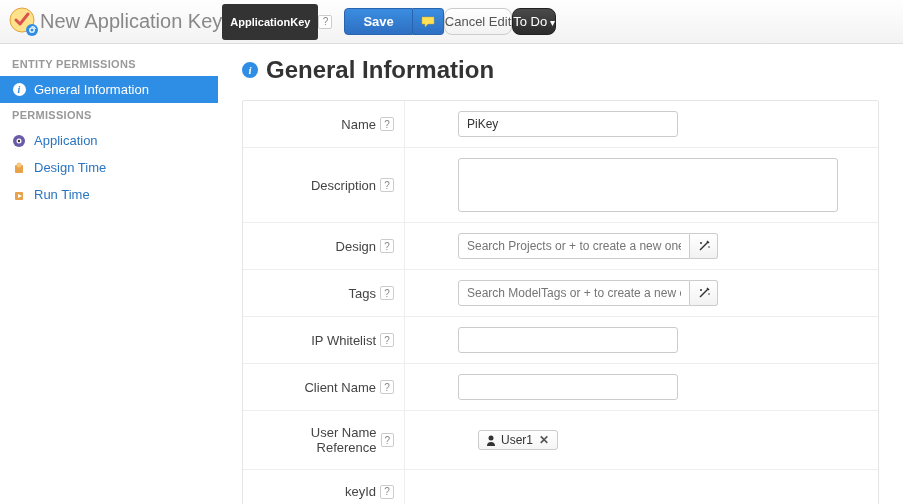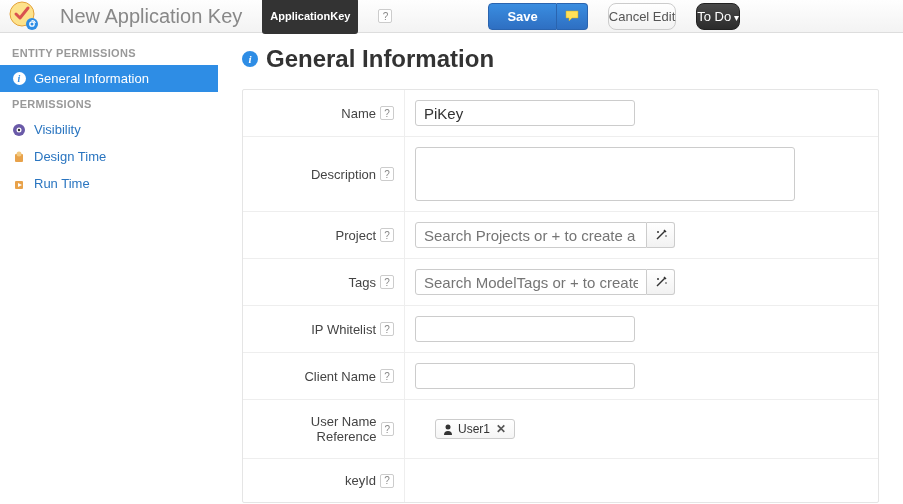--- a/index.html
+++ b/index.html
@@ -9,22 +9,22 @@
       color: #333;
       background: #fff;
       width: 903px;
     }
     .topbar {
       display: flex;
       align-items: center;
       padding: 4px 8px;
       border-bottom: 1px solid #ddd;
       background: linear-gradient(#fefefe, #f3f3f3);
-      gap: 20px;
-      height: 33px;
+      gap: 0;
+      height: 44px;
     }
     .topbar-icon {
       width: 32px; height: 32px;
       display: flex; align-items: center; justify-content: center;
     }
     .topbar-title {
       font-size: 20px;
       color: #888;
       font-weight: 400;
     }
@@ -67,21 +67,21 @@
       background: linear-gradient(#3a8de0, #2e6fc2);
       border-color: #2a64af;
       padding: 5px 8px;
       display: flex; align-items: center; justify-content: center;
     }
     .btn-dark {
       background: linear-gradient(#4a4a4a, #2b2b2b);
       border-color: #222;
       color: #fff;
     }
-    .btn-group { display: flex; margin-left: 44px; }
+    .btn-group { display: flex; }
     .btn-group .btn { border-radius: 0; }
     .btn-group .btn:first-child { border-radius: 4px 0 0 4px; }
     .btn-group .btn:last-child { border-radius: 0 4px 4px 0; border-left: none; }
     .dropdown-caret::after { content: " \25BE"; font-size: 10px; }
 
     .main {
       display: flex;
     }
     .sidebar {
       width: 218px;
@@ -143,20 +143,21 @@
 
     .form-table {
       border: 1px solid #e5e5e5;
       border-radius: 2px;
       width: 100%;
       border-collapse: collapse;
     }
     .form-row {
       display: flex;
       border-top: 1px solid #eee;
+      gap: 43px;
     }
     .form-row:first-child { border-top: none; }
     .form-label {
       width: 162px;
       min-width: 162px;
       padding: 14px 10px 14px 10px;
       text-align: right;
       color: #444;
       display: flex;
       align-items: center;
@@ -170,21 +171,21 @@
       padding: 10px;
       display: flex;
       align-items: center;
     }
     .text-input {
       width: 220px;
       height: 26px;
       border: 1px solid #ccc;
       border-radius: 3px;
       padding: 2px 8px;
-      font-size: 15px;
+      font-size: 12px;
       color: #333;
     }
     .textarea-input {
       width: 380px;
       height: 54px;
       border: 1px solid #ccc;
       border-radius: 3px;
       padding: 4px 8px;
       font-size: 13px;
       resize: none;
@@ -271,21 +272,21 @@
 
     <div class="side-header">PERMISSIONS</div>
     <div class="side-item">
       <span class="side-icon">
         <svg width="14" height="14" viewBox="0 0 14 14">
             <circle cx="7" cy="7" r="6" fill="#6a5aa8"></circle>
             <circle cx="7" cy="7" r="2.5" fill="#fff"></circle>
             <circle cx="7" cy="7" r="1.2" fill="#333"></circle>
           </svg>
       </span>
-      <span>Visibility</span>
+      <span>Application</span>
     </div>
     <div class="side-item">
       <span class="side-icon">
         <svg width="14" height="14" viewBox="0 0 14 14">
             <rect x="3" y="4" width="8" height="8" fill="#e8a24a" rx="1"></rect>
             <circle cx="7" cy="4" r="2.5" fill="#f3c981"></circle>
           </svg>
       </span>
       <span>Design Time</span>
     </div>
@@ -322,21 +323,21 @@
           <span>Description</span>
           <span class="help-badge">?</span>
         </div>
         <div class="form-field">
           <textarea class="textarea-input" style=""></textarea>
         </div>
       </div>
 
       <div class="form-row">
         <div class="form-label">
-          <span>Project</span>
+          <span>Design</span>
           <span class="help-badge">?</span>
         </div>
         <div class="form-field">
           <div class="combo">
             <input class="text-input" placeholder="Search Projects or + to create a new one" style="">
             <button class="combo-btn">
               <svg width="14" height="14" viewBox="0 0 14 14">
                   <path d="M3 11 l8 -8" stroke="#333" stroke-width="1.5"></path>
                   <path d="M10 2 l2 2" stroke="#333" stroke-width="1.5"></path>
                   <circle cx="4" cy="4" r="1" fill="#333"></circle>

